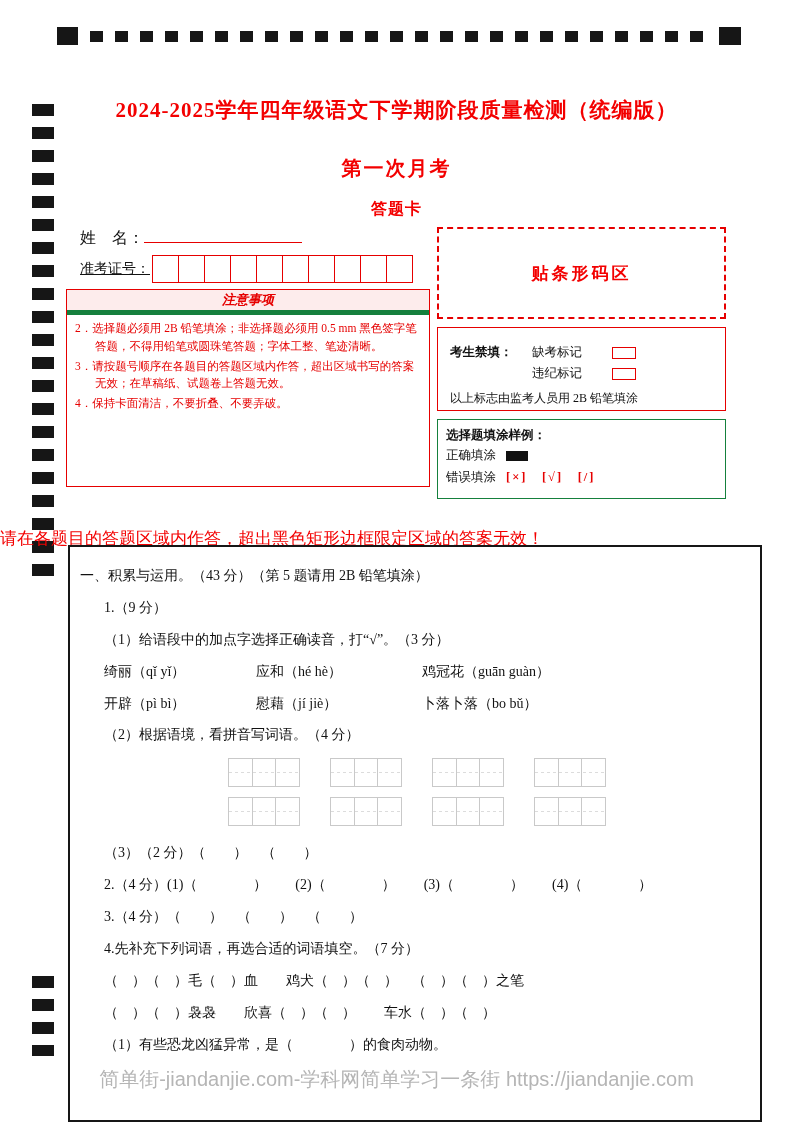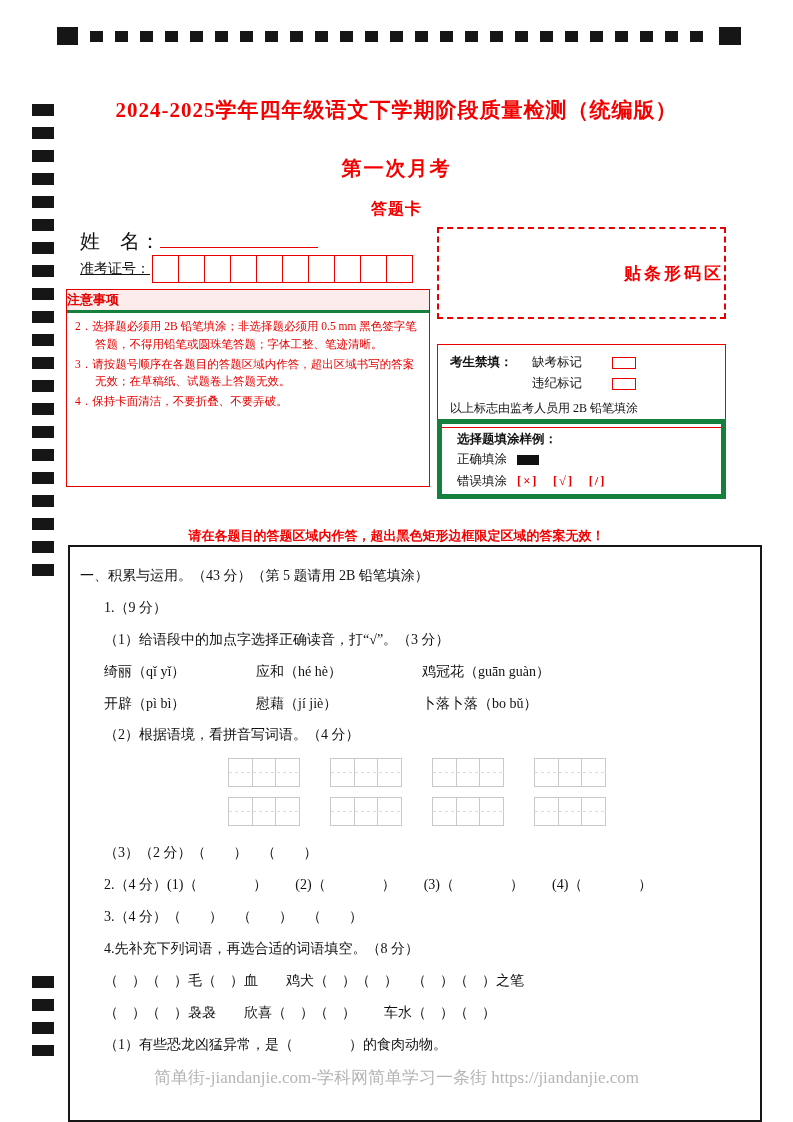--- a/index.html
+++ b/index.html
@@ -20,77 +20,77 @@
 
   
   .title{position:absolute;left:0;right:0;top:96px;text-align:center;color:#f30000;
          font-size:21px;font-weight:bold;letter-spacing:1px;}
   .subtitle{position:absolute;left:0;right:0;top:155px;text-align:center;color:#f30000;
          font-size:20px;font-weight:bold;letter-spacing:2px;}
   .sheet-name{position:absolute;left:0;right:0;top:199px;text-align:center;color:#f30000;
          font-size:16px;font-weight:bold;letter-spacing:1px;}
 
   
-  .name-row{position:absolute;left:80px;top:228px;font-size:20px;}
+  .name-row{position:absolute;left:80px;top:228px;font-size:16px;}
   .name-underline{display:inline-block;width:158px;height:13px;border-bottom:1px solid #e60000;}
   .exam-row{position:absolute;left:80px;top:255px;display:flex;align-items:center;font-size:14px;text-decoration:underline;}
   .exam-boxes{display:flex;margin-left:3px;}
   .exam-box{width:25px;height:26px;border:1px solid #e60000;margin-left:-1px;background:#fff;}
 
   .barcode{position:absolute;left:437px;top:227px;width:289px;height:92px;border:2px dashed #e60000;
-           box-sizing:border-box;display:flex;align-items:center;justify-content:flex-end;}
+           box-sizing:border-box;display:flex;align-items:center;justify-content:center;}
   .barcode span{color:#f30000;font-size:17px;font-weight:bold;letter-spacing:3px;}
 
   
   .notice{position:absolute;left:66px;top:289px;width:364px;height:198px;border:1px solid #e60000;
           box-sizing:border-box;}
-  .notice-header{height:20px;line-height:20px;color:#e60000;font-weight:bold;
-          font-size:13px;border-bottom:3px solid #15803d;background:#fdecec;}
+  .notice-header{height:20px;line-height:20px;text-align:center;color:#e60000;font-weight:bold;
+          font-size:13px;border-bottom:5px solid #15803d;background:#fdecec;font-style:italic;}
   .notice-body{padding:5px 8px;color:#e60000;font-size:11.5px;line-height:1.55;}
   .notice-item{padding-left:20px;text-indent:-20px;margin-bottom:2px;}
 
   
-  .forbidden{position:absolute;left:437px;top:344px;width:289px;height:84px;border:1px solid #e60000;
-          box-sizing:border-box;padding:9px 12px;font-size:12.5px;}
+  .forbidden{position:absolute;left:437px;top:327px;width:289px;height:84px;border:1px solid #e60000;
+          box-sizing:border-box;padding:16px 12px;font-size:12.5px;}
   .fb-row{display:flex;align-items:center;margin-bottom:4px;}
   .fb-label{font-weight:bold;width:82px;}
   .fb-spacer{display:inline-block;width:82px;}
   .mark-rect{display:inline-block;width:22px;height:10px;border:1px solid #e60000;margin-left:30px;background:#fff;}
   .fb-note{margin-top:8px;font-size:12px;}
 
   
-  .sample{position:absolute;left:437px;top:419px;width:289px;height:80px;border:5px solid #15803d;
-          box-sizing:border-box;padding:7px 15px;font-size:12.5px;}
+  .sample{position:absolute;left:437px;top:419px;width:289px;height:80px;border:1px solid #15803d;
+          box-sizing:border-box;padding:7px 8px;font-size:12.5px;}
   .sample-title{font-weight:bold;margin-bottom:3px;}
   .sample-row{display:flex;align-items:center;margin-bottom:5px;}
   .fill-rect{display:inline-block;width:22px;height:10px;background:#111;margin-left:10px;}
   .wrong-marks{color:#e60000;margin-left:10px;letter-spacing:2px;font-weight:bold;}
 
-  .warning{position:absolute;left:0;right:0;top:527px;text-align:center;color:#f30000;
-          font-weight:bold;font-size:13px;}
+  .warning{position:absolute;left:0;right:0;top:527px;color:#f30000;
+          font-weight:normal;font-size:17px;}
 
   
   .main-box{position:absolute;left:68px;top:545px;width:694px;height:577px;border:2px solid #161616;
           box-sizing:border-box;padding:20px 10px 0 10px;font-size:14px;}
   .m-line{margin-bottom:13px;line-height:1.35;}
   .m-indent{margin-left:24px;}
   .pinyin-row{display:flex;margin-left:24px;margin-bottom:13px;line-height:1.35;}
   .pinyin-row span:nth-child(1){width:152px;}
   .pinyin-row span:nth-child(2){width:166px;}
   .tzg-row{display:flex;gap:30px;margin-left:148px;margin-bottom:10px;}
   .tzg-row.last{margin-bottom:18px;}
   .tzg{width:70px;height:27px;border:1px solid #c9c9c9;background-color:#fff;
        background-image:repeating-linear-gradient(90deg,#dcdcdc 0 3px,transparent 3px 6px),
                         linear-gradient(#c9c9c9,#c9c9c9),linear-gradient(#c9c9c9,#c9c9c9);
        background-size:100% 1px,1px 100%,1px 100%;
        background-position:0 50%,23px 0,46px 0;
        background-repeat:no-repeat;}
 
   .footer{position:absolute;left:0;right:0;top:1066px;text-align:center;color:#b5b5b5;
-          font-size:17px;font-family:Liberation Serif, serif;}
+          font-size:20px;font-family:Liberation Sans, sans-serif;}
 </style>
 </head>
 <body>
 
 <div class="page">
 
   <div class="tm-sq l"></div>
   <div class="tm-top-track"></div>
   <div class="tm-sq r"></div>
   <div class="tm-left-a"></div>
@@ -183,21 +183,21 @@
     </div>
     <div class="tzg-row last">
       <div class="tzg"></div>
       <div class="tzg"></div>
       <div class="tzg"></div>
       <div class="tzg"></div>
     </div>
     <div class="m-line m-indent">（3）（2 分）（　　）　（　　）</div>
     <div class="m-line m-indent">2.（4 分）(1)（　　　　）　　(2)（　　　　）　　(3)（　　　　）　　(4)（　　　　）</div>
     <div class="m-line m-indent">3.（4 分）（　　）　（　　）　（　　）</div>
-    <div class="m-line m-indent">4.先补充下列词语，再选合适的词语填空。（8 分）</div>
+    <div class="m-line m-indent">4.先补充下列词语，再选合适的词语填空。（7 分）</div>
     <div class="m-line m-indent">（　）（　）毛（　）血　　鸡犬（　）（　）　（　）（　）之笔</div>
     <div class="m-line m-indent">（　）（　）袅袅　　欣喜（　）（　）　　车水（　）（　）</div>
     <div class="m-line m-indent">（1）有些恐龙凶猛异常，是（　　　　）的食肉动物。</div>
   </div>
 
   <div class="footer">简单街-jiandanjie.com-学科网简单学习一条街 https://jiandanjie.com</div>
 
 </div>
 
 </body></html>

